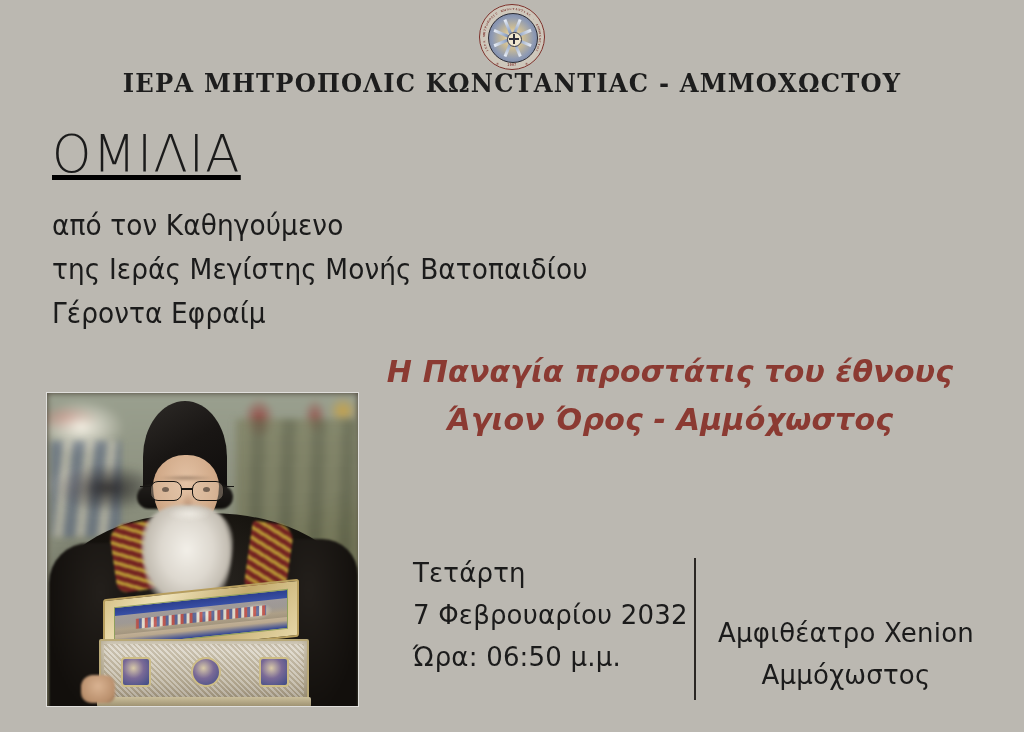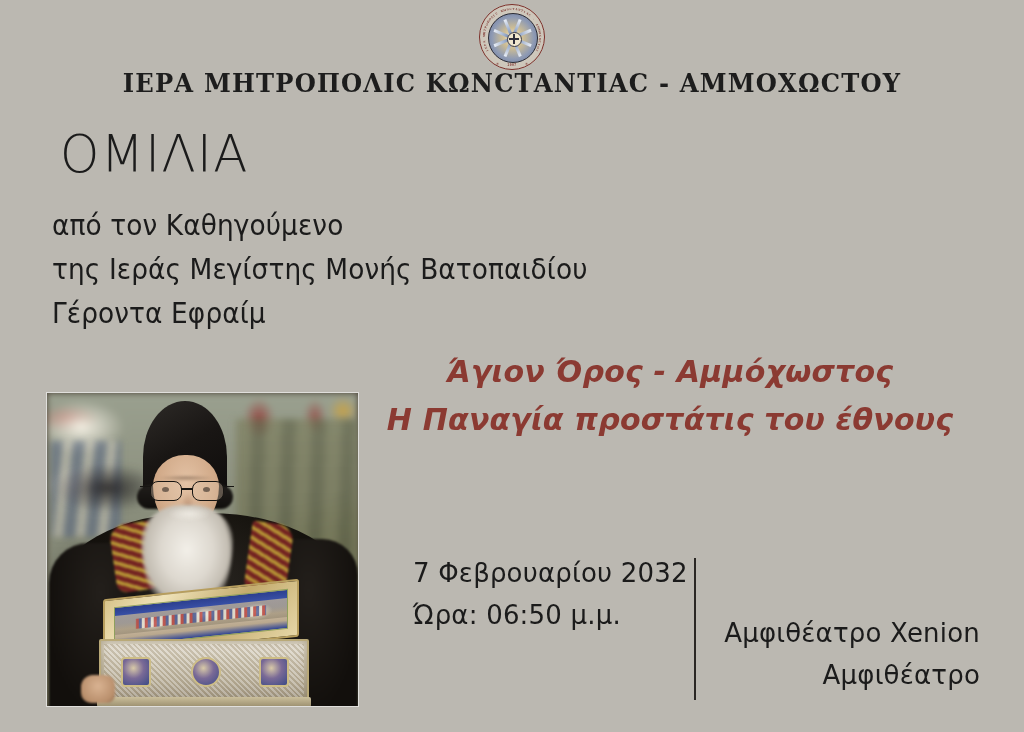--- a/index.html
+++ b/index.html
@@ -146,22 +146,23 @@
     font-size: 25px;
     color: #1d1d1d;
     letter-spacing: 1.2px;
     transform: scaleX(0.97) scaleY(1.06);
     white-space: nowrap;
   }
 
   
   .headline {
     position: absolute;
-    left: 60px;
+    left: 52px;
     top: 128px;
+    text-decoration: underline;
   }
   .headline .omilia {
     font-family: "DejaVu Sans", sans-serif;
     font-weight: 300;
     font-size: 52px;
     line-height: 1.0;
     color: #1b1b1b;
     letter-spacing: 1.5px;
     transform: scaleX(0.96);
     transform-origin: left center;
@@ -531,21 +532,21 @@
     left: 712px;
     top: 612px;
     width: 268px;
     font-family: "DejaVu Sans", sans-serif;
     font-size: 26px;
     line-height: 42px;
     color: #1b1b1b;
     text-align: right;
     letter-spacing: .2px;
   }
-  .where div { white-space: nowrap; }
+  .where div { white-space: nowrap; text-align: center; }
 </style>
 </head>
 <body>
 
 <div class="poster">
 
   <div class="emblem-wrap">
     <div class="emblem">
       <div class="ring-outer"></div>
       <div class="ring-text" id="seal-ring-text">
@@ -621,22 +622,22 @@
     <div class="omilia">ΟΜΙΛΙΑ</div>
   </div>
 
   <div class="subhead">
     <div>από τον Καθηγούμενο</div>
     <div>της Ιεράς Μεγίστης Μονής Βατοπαιδίου</div>
     <div>Γέροντα Εφραίμ</div>
   </div>
 
   <div class="redblock">
+    <div>Η Παναγία προστάτις του έθνους</div>
     <div>Άγιον Όρος - Αμμόχωστος</div>
-    <div>Η Παναγία προστάτις του έθνους</div>
   </div>
 
   <div class="photo">
     <div class="bg"></div>
     <div class="bg-people-l"></div>
     <div class="bg-veh"></div>
     <div class="bg-soldiers"></div>
     <div class="bg-dark-left"></div>
 
     <div class="figure">
@@ -672,24 +673,25 @@
         <div class="medallion m1"></div>
         <div class="medallion m2"></div>
         <div class="medallion m3"></div>
         <div class="base"></div>
       </div>
       <div class="hand"></div>
     </div>
   </div>
 
   <div class="when">
+    <div>Τετάρτη</div>
     <div>7 Φεβρουαρίου 2032</div>
     <div>Ώρα: 06:50 μ.μ.</div>
   </div>
 
   <div class="divider"></div>
 
   <div class="where">
     <div>Αμφιθέατρο Xenion</div>
-    <div>Αμφιθέατρο</div>
+    <div>Αμμόχωστος</div>
   </div>
 
 </div>
 
 </body></html>

